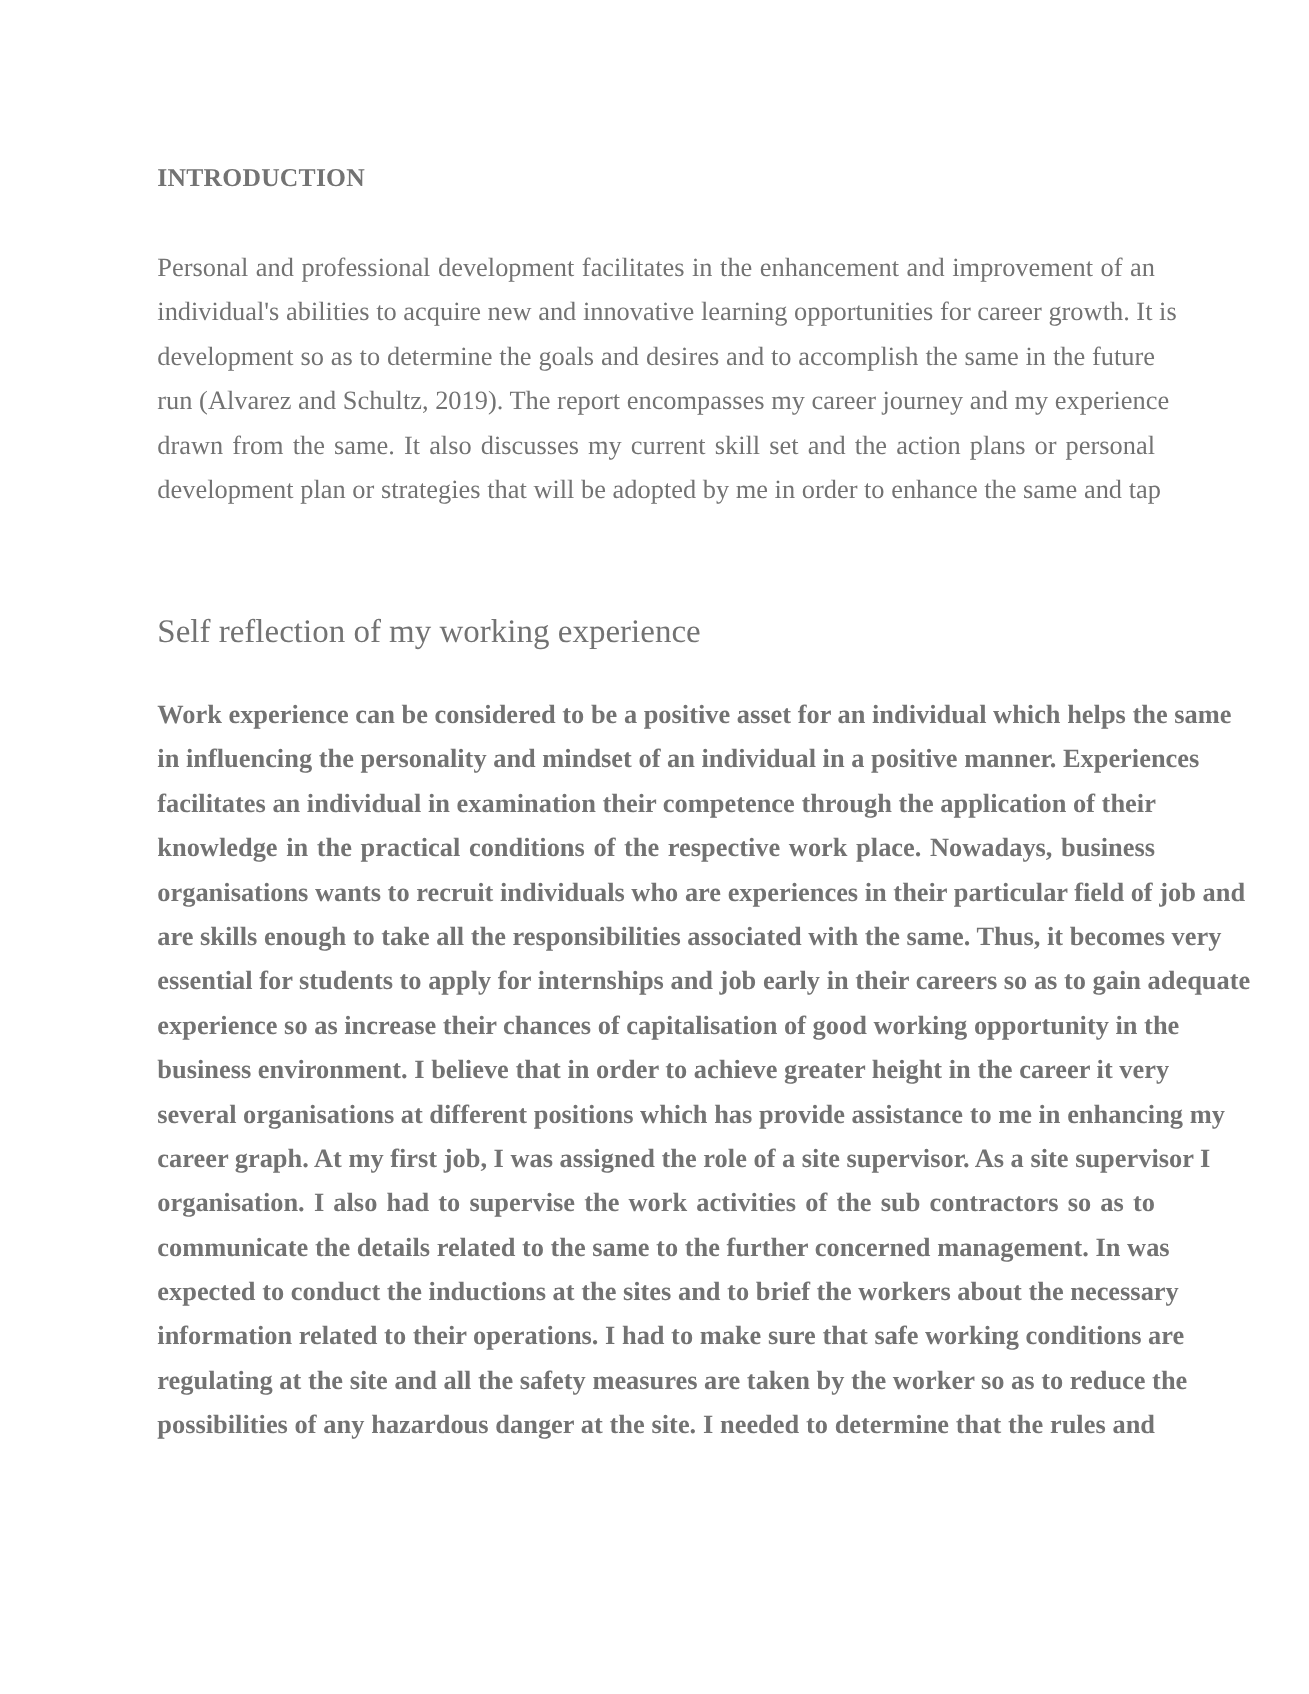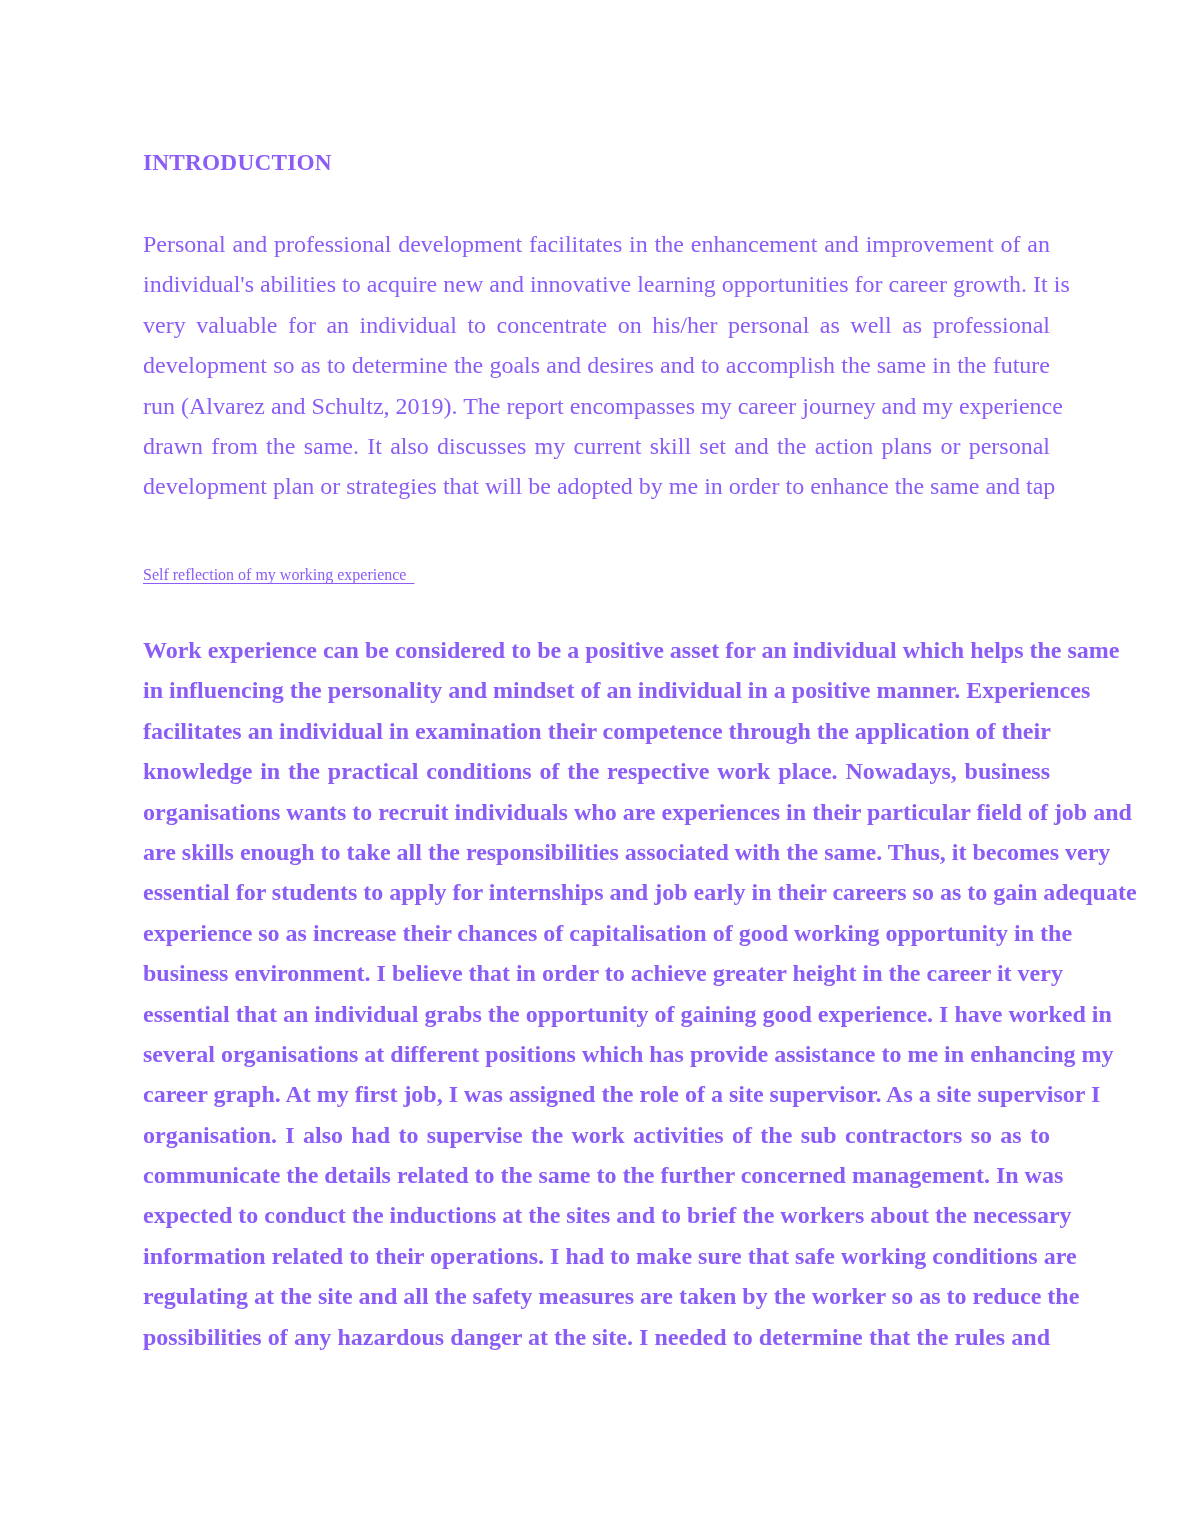--- a/index.html
+++ b/index.html
@@ -7,21 +7,21 @@
     padding: 0;
     background: #ffffff;
   }
   .page {
     position: relative;
     width: 1190px;
     height: 1540px;
     background: #ffffff;
     overflow: hidden;
     font-family: "Liberation Serif", serif;
-    color: #8b5cf6;
+    color: #737373;
   }
   .heading {
     position: absolute;
     left: 143px;
     top: 142px;
     width: 907px;
     font-size: 23.3px;
     line-height: 40.4px;
     font-weight: bold;
     letter-spacing: 0.2px;
@@ -42,56 +42,53 @@
     text-justify: inter-word;
     white-space: nowrap;
   }
   .line.last-left {
     text-align-last: left;
   }
   .subheading {
     position: absolute;
     left: 143px;
     top: 555px;
-    font-size: 16px;
+    font-size: 30px;
     line-height: 40.4px;
-    text-decoration: underline;
     text-underline-offset: 3px;
   }
 </style>
 </head>
 <body>
 
 <div class="page">
 
   <div class="heading">INTRODUCTION</div>
 
   <div class="para para-intro">
       <div class="line">Personal and professional development facilitates in the enhancement and improvement of an</div>
       <div class="line">individual's abilities to acquire new and innovative learning opportunities for career growth. It is</div>
-      <div class="line">very valuable for an individual to concentrate on his/her personal as well as professional</div>
       <div class="line">development so as to determine the goals and desires and to accomplish the same in the future</div>
       <div class="line">run (Alvarez and Schultz,  2019). The report encompasses my career journey and my experience</div>
       <div class="line">drawn from the same. It also discusses my current skill set and the action plans or personal</div>
       <div class="line">development plan or  strategies that will be adopted by me in order to enhance the same and tap</div>
     </div>
 
   <div class="subheading">Self reflection of my working experience &nbsp;</div>
 
   <div class="para para-body">
       <div class="line">Work experience can be considered to be a positive asset for an individual which helps the same</div>
       <div class="line">in influencing the personality and mindset of an individual in a positive manner. Experiences</div>
       <div class="line">facilitates an individual in examination their competence through the application of their</div>
       <div class="line">knowledge in the practical conditions of the respective work place. Nowadays, business</div>
       <div class="line">organisations wants to recruit individuals who are experiences in their particular field of job and</div>
       <div class="line">are skills enough to take all the responsibilities associated with the same. Thus, it becomes very</div>
       <div class="line">essential for students to apply for internships and job early in their careers so as to gain adequate</div>
       <div class="line">experience so as increase their chances of capitalisation of good working opportunity in the</div>
       <div class="line">business environment. I believe that in order to achieve greater height in the career it very</div>
-      <div class="line">essential that an individual grabs the opportunity of gaining good experience. I have worked in</div>
       <div class="line">several organisations  at different positions which has provide assistance to me in enhancing my</div>
       <div class="line">career graph. At my first job, I was assigned the role of a site supervisor. As a site supervisor I</div>
       <div class="line">organisation. I also had to supervise the work activities of the sub contractors so as to</div>
       <div class="line">communicate the details related to the same to the further concerned management. In was</div>
       <div class="line">expected to conduct the inductions at the sites and to brief the workers about the necessary</div>
       <div class="line">information related to their operations. I had to make sure that safe working conditions are</div>
       <div class="line">regulating at the site and all the safety measures are taken by the worker so as to reduce the</div>
       <div class="line">possibilities of any hazardous danger at the site. I needed to determine that the rules and</div>
     </div>
 

